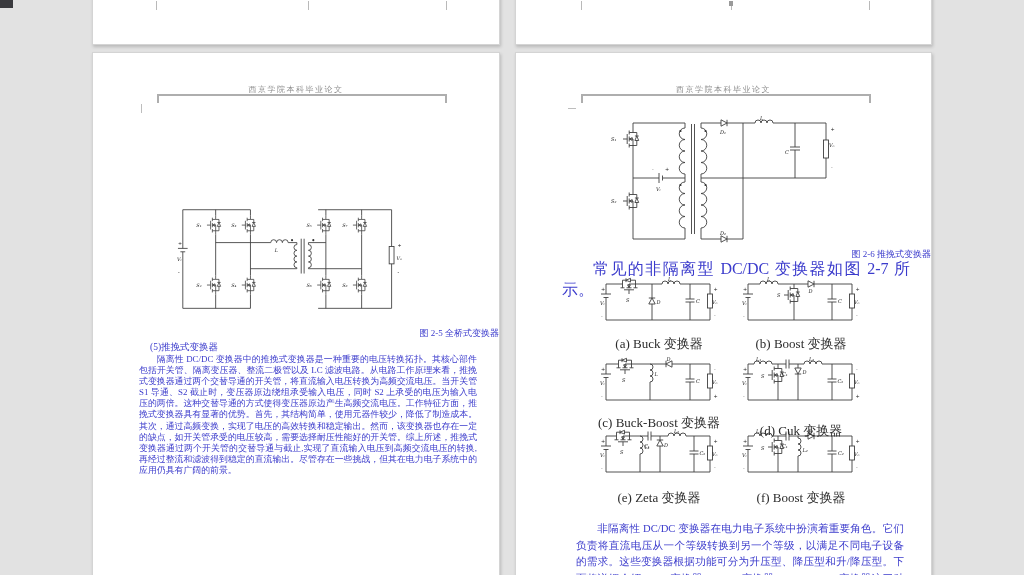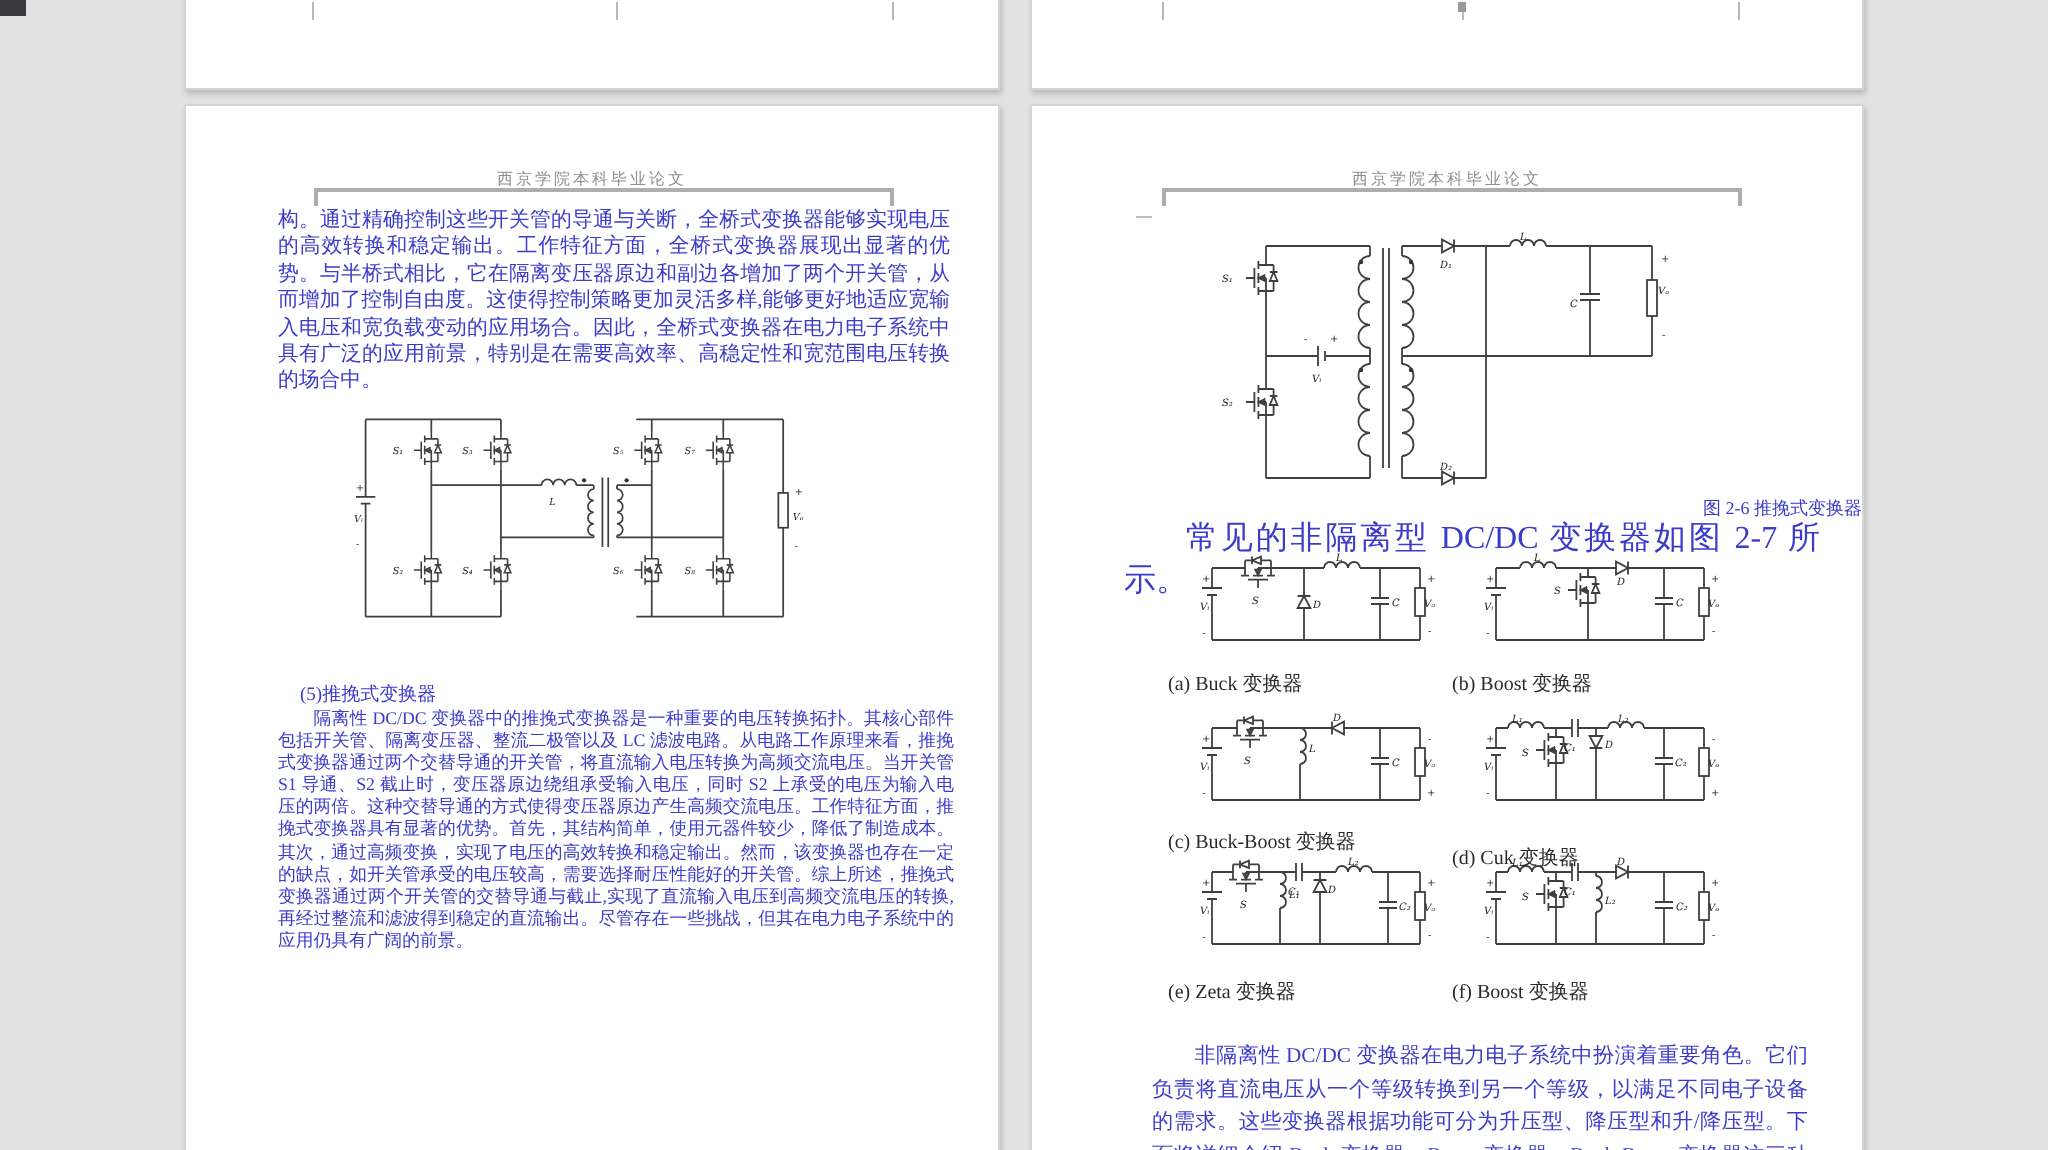--- a/index.html
+++ b/index.html
@@ -33,21 +33,21 @@
   .cmark-h{position:absolute;width:8px;height:1px;background:#bdbdbd;}
 
   .doc-text{color:#3b3bcc;text-align:justify;}
   .p1{position:absolute;left:46px;top:51px;width:336px;font-size:10.4px;line-height:13.4px;}
   .p2{position:absolute;left:46px;top:301px;width:338px;font-size:8.9px;line-height:11.1px;text-indent:2em;}
   .p3{position:absolute;left:60px;top:468px;width:328px;font-size:10.6px;line-height:16.5px;text-indent:2em;}
   .head5{position:absolute;left:57px;top:288px;font-size:9.5px;color:#3b3bcc;}
   .intro{position:absolute;left:46px;top:206px;width:348px;font-size:16px;color:#3b3bcc;text-indent:31px;}
   .figcap{position:absolute;left:0;width:100%;text-align:right;font-size:9px;color:#3b3bcc;}
   .cap25{top:274px;} .cap26{top:195px;} .cap27{top:449px;}
-  .sfcap{position:absolute;width:150px;text-align:left;font-size:10px;color:#2b2b2b;}
+  .sfcap{position:absolute;width:150px;text-align:center;font-size:13px;color:#2b2b2b;}
 
   .fig25{position:absolute;left:84px;top:151px;width:232px;height:112px;}
   .fig26{position:absolute;left:93px;top:60px;width:228px;height:136px;}
   .sf{position:absolute;width:118px;height:58px;}
   .sf-a{left:84px;top:221px;}  .sf-b{left:226px;top:221px;}
   .sf-c{left:84px;top:301px;}  .sf-d{left:226px;top:301px;}
   .sf-e{left:84px;top:373px;}  .sf-f{left:226px;top:373px;}
 
   svg.circ{width:100%;height:100%;stroke:#3f3f3f;stroke-width:0.9;fill:none;}
   svg.circ text{stroke:none;fill:#222;font-family:"DejaVu Serif","Liberation Serif",serif;
@@ -111,21 +111,20 @@
 </div>
 
 <div class="page page-left">
   <div class="hdr">西京学院本科毕业论文</div>
   <div class="hdr-rule" style="left:64px;width:290px">
     <i class="endtick l"></i>
       <i class="endtick r"></i>
   </div>
   <div class="cmark-v" style="left:48px;top:51px"></div>
 
-  <div class="p1 doc-text">构。通过精确控制这些开关管的导通与关断，全桥式变换器能够实现电压的高效转换和稳定输出。工作特征方面，全桥式变换器展现出显著的优势。与半桥式相比，它在隔离变压器原边和副边各增加了两个开关管，从而增加了控制自由度。这使得控制策略更加灵活多样,能够更好地适应宽输入电压和宽负载变动的应用场合。因此，全桥式变换器在电力电子系统中具有广泛的应用前景，特别是在需要高效率、高稳定性和宽范围电压转换的场合中。</div>
 
   <div class="fig25">
     <svg class="circ" viewBox="0 0 240 112">
 
       <path d="M6 4 V44 M1 44 H11 M3.5 47.5 H8.5 M6 47.5 V106 M6 4 H76 M6 106 H76"></path>
 
       <path d="M40 4 V10 M40 29.8 V72 M40 91.8 V106 M76 4 V10 M76 29.8 V72 M76 91.8 V106"></path>
       <use href="#mos" transform="translate(31,10) scale(0.9)"></use>
       <use href="#mos" transform="translate(31,72) scale(0.9)"></use>
       <use href="#mos" transform="translate(67,10) scale(0.9)"></use>
@@ -156,20 +155,21 @@
       <text x="134" y="84">S₆</text>
       <text x="171" y="22">S₇</text>
       <text x="171" y="84">S₈</text>
       <text x="101" y="48">L</text>
       <text x="228" y="43">+</text>
       <text x="227" y="56">Vₒ</text>
       <text x="228" y="71">-</text>
     </svg>
   </div>
 
+  <div class="figcap cap25">图 2-5 全桥式变换器</div>
   <div class="head5">(5)推挽式变换器</div>
   <div class="p2 doc-text">隔离性 DC/DC 变换器中的推挽式变换器是一种重要的电压转换拓扑。其核心部件包括开关管、隔离变压器、整流二极管以及 LC 滤波电路。从电路工作原理来看，推挽式变换器通过两个交替导通的开关管，将直流输入电压转换为高频交流电压。当开关管 S1 导通、S2 截止时，变压器原边绕组承受输入电压，同时 S2 上承受的电压为输入电压的两倍。这种交替导通的方式使得变压器原边产生高频交流电压。工作特征方面，推挽式变换器具有显著的优势。首先，其结构简单，使用元器件较少，降低了制造成本。其次，通过高频变换，实现了电压的高效转换和稳定输出。然而，该变换器也存在一定的缺点，如开关管承受的电压较高，需要选择耐压性能好的开关管。综上所述，推挽式变换器通过两个开关管的交替导通与截止,实现了直流输入电压到高频交流电压的转换,再经过整流和滤波得到稳定的直流输出。尽管存在一些挑战，但其在电力电子系统中的应用仍具有广阔的前景。</div>
 </div>
 
 <div class="page page-right">
   <div class="hdr">西京学院本科毕业论文</div>
   <div class="hdr-rule" style="left:65px;width:290px">
     <i class="endtick l"></i>
       <i class="endtick r"></i>
   </div>

